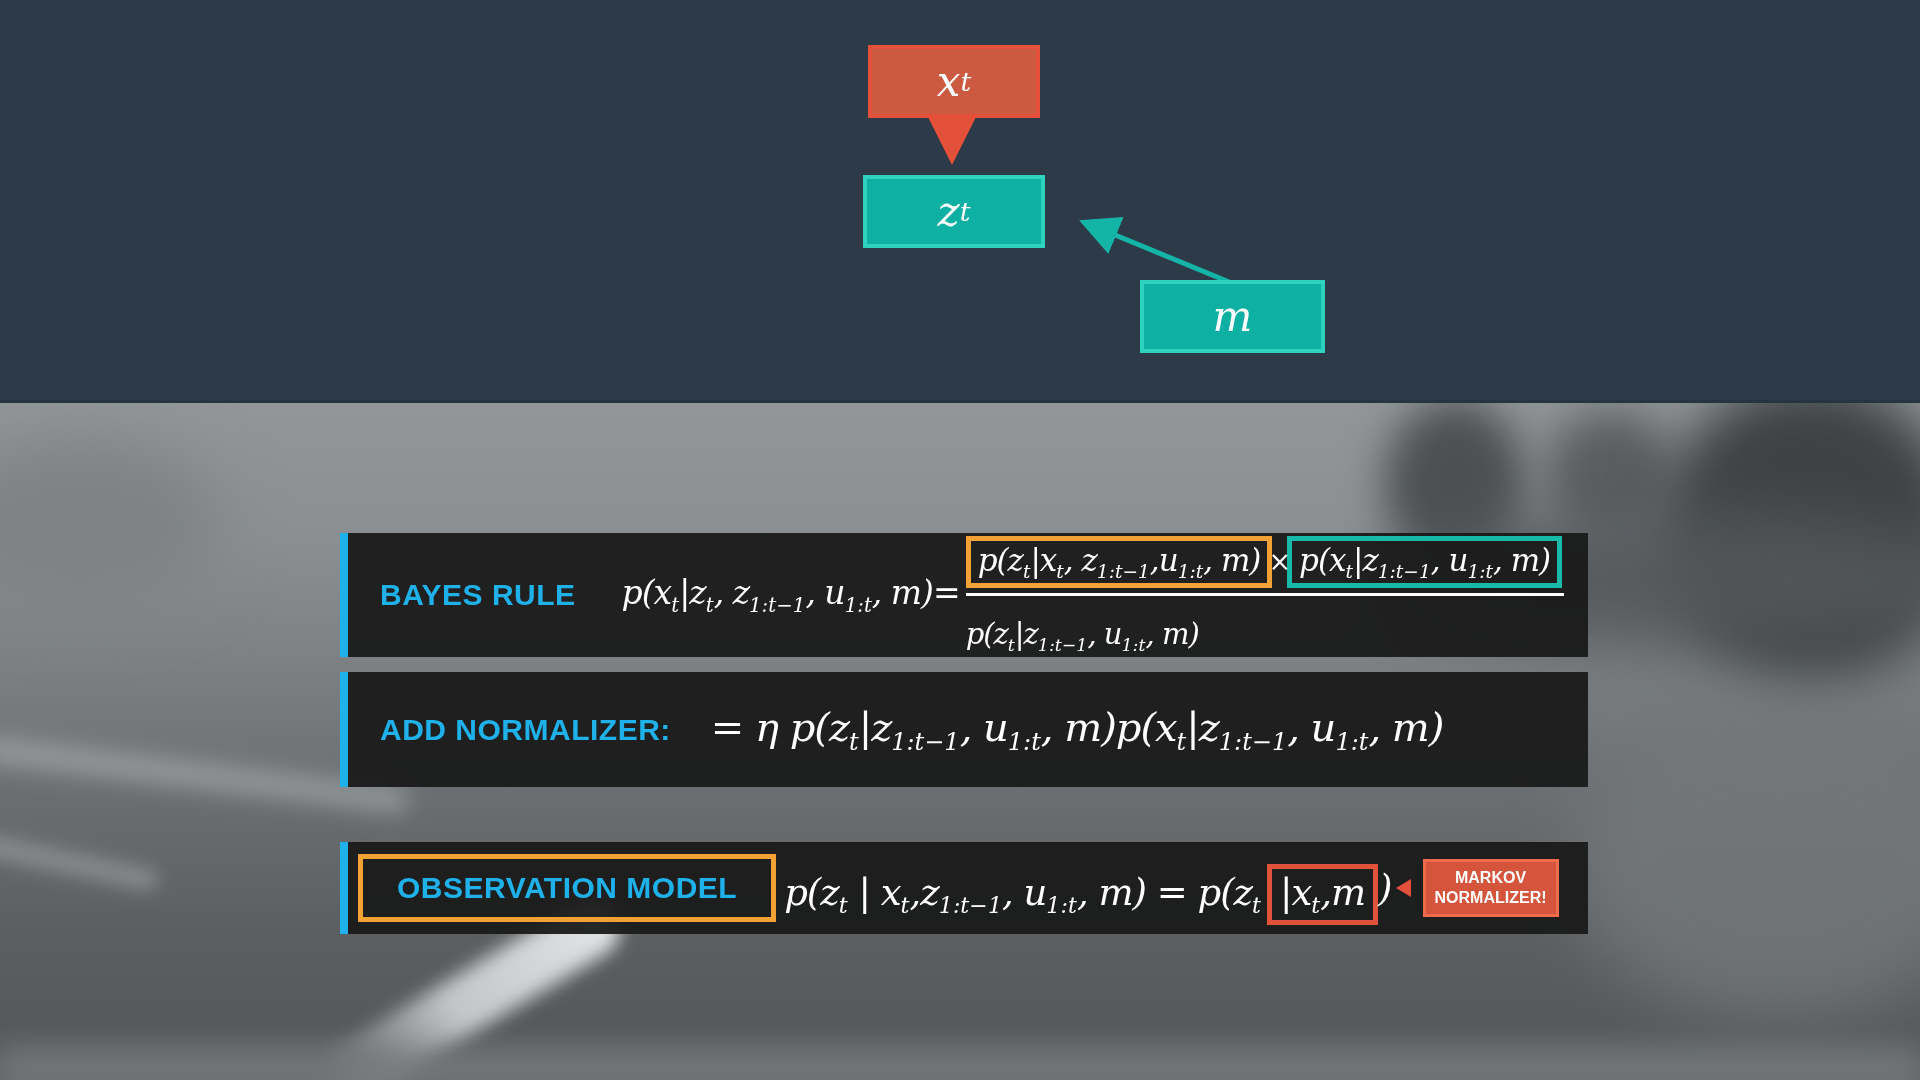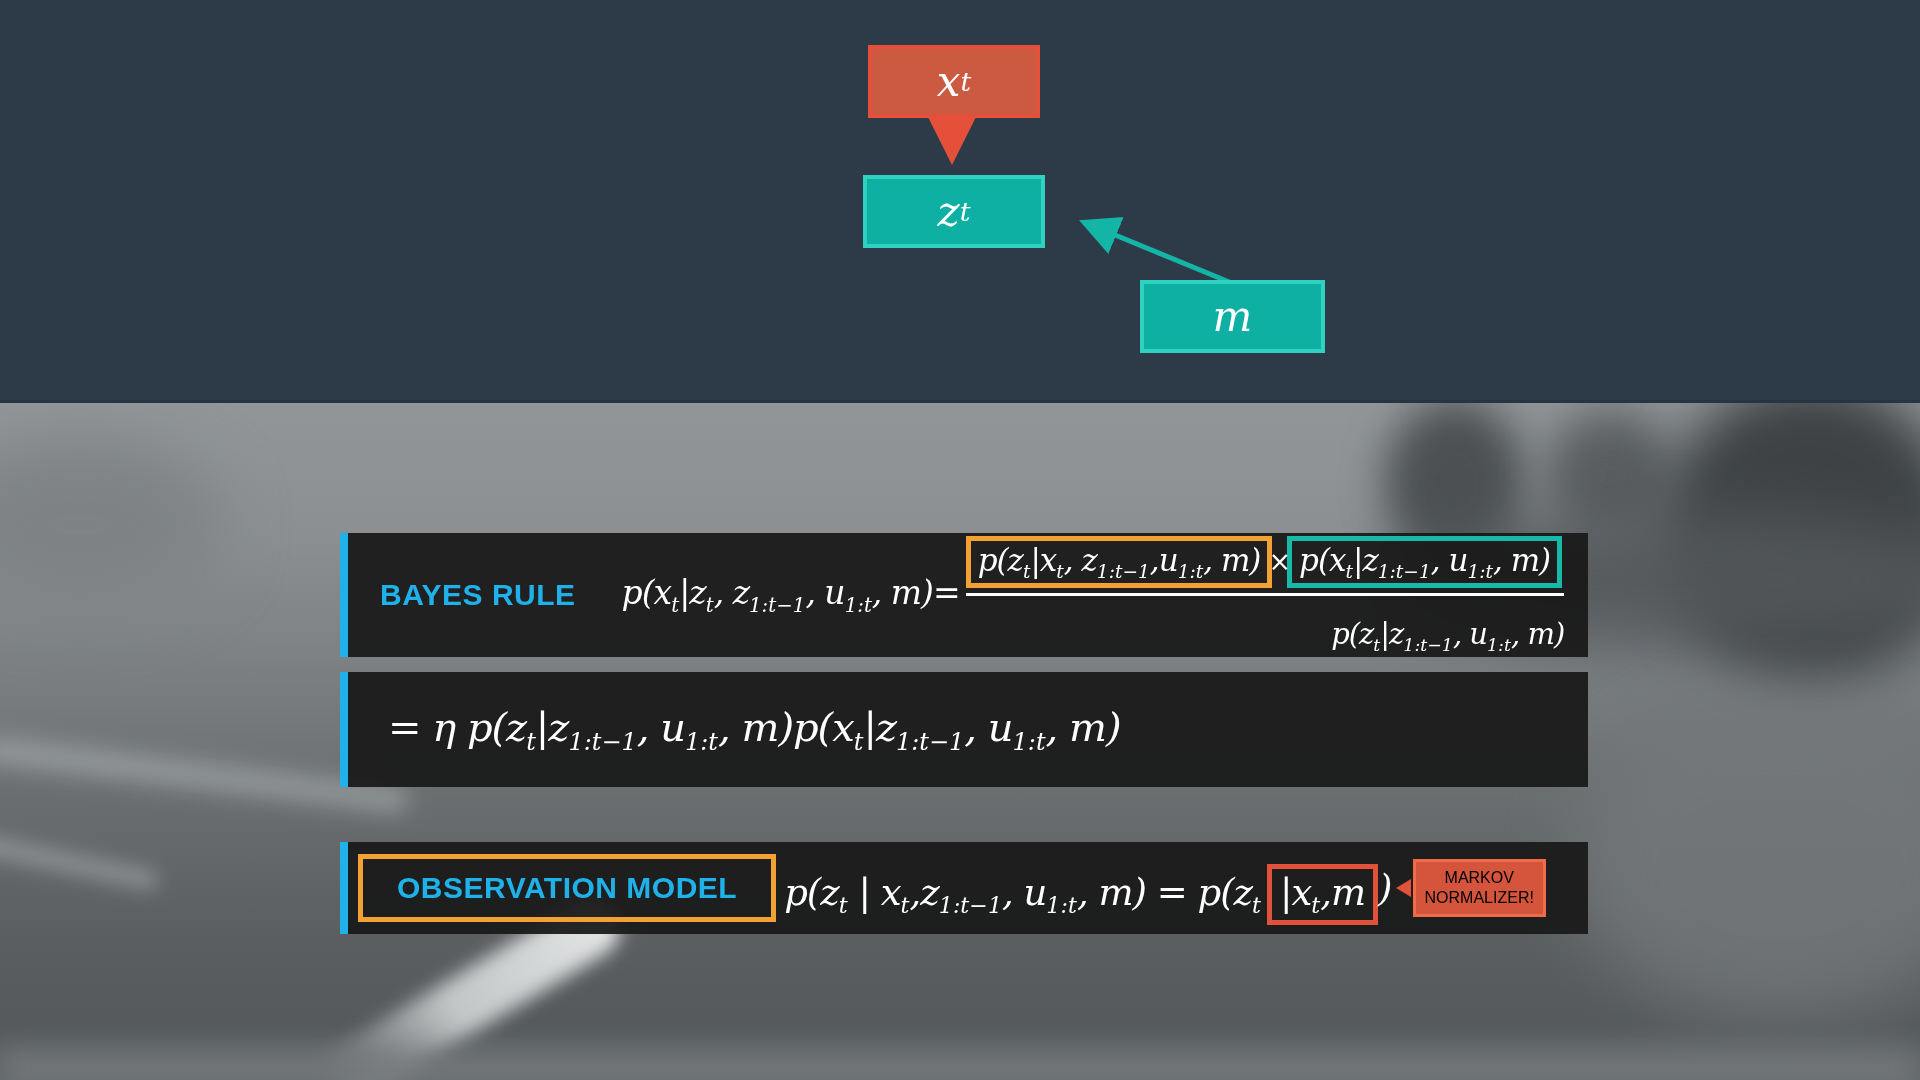--- a/index.html
+++ b/index.html
@@ -47,41 +47,41 @@
        align-items:center;color:#fff;z-index:5;}
   #bar-bayes{top:533px;height:124px;}
   #bar-normalizer{top:672px;height:115px;}
   #bar-observation{top:842px;height:92px;}
   .bar-label{color:#1fb1e9;font-weight:bold;font-size:30px;letter-spacing:.5px;white-space:nowrap;}
   .math{font-family:"DejaVu Serif",serif;font-style:italic;white-space:nowrap;letter-spacing:-1px;}
   .math sub{font-size:60%;letter-spacing:0;}
 
   #bar-bayes .bar-label{margin-left:32px;}
   .lhs-math{font-size:33px;margin-left:46px;}
-  .frac{display:flex;flex-direction:column;align-items:flex-end;margin-left:6px;gap:16px;}
+  .frac{display:flex;flex-direction:column;align-items:flex-start;margin-left:6px;gap:16px;}
   .frac-top{display:flex;align-items:center;border-bottom:3px solid #fff;padding:0 2px 5px 0;}
   .frac-bottom{font-size:29px;padding-top:5px;}
   .hl-box{box-sizing:border-box;padding:1px 7px;}
   .box-orange{border:5px solid #f2a134;}
   .box-teal{border:5px solid #17b9a9;}
   .num-math{font-size:31px;}
   .times{font-size:27px;font-family:"DejaVu Serif",serif;margin:0 -4px;z-index:1;}
 
   #bar-normalizer .bar-label{margin-left:32px;}
   .norm-math{font-size:40px;margin-left:40px;}
 
   .obs-label-box{border:5px solid #f2a134;margin-left:10px;padding:12px 34px;}
   .obs-math{font-size:37px;margin-left:8px;margin-top:13px;}
   .box-red{border:5px solid #e2523b;padding:2px 8px;margin-left:4px;}
   .close-paren{font-size:37px;}
   .arrow-left-icon{width:0;height:0;border-top:9px solid transparent;
       border-bottom:9px solid transparent;border-right:15px solid #e2523b;margin-left:4px;}
-  .badge{background:#d4543c;border:3px solid #ef6b4a;color:#000000;font-weight:normal;
+  .badge{background:#d4543c;border:3px solid #ef6b4a;color:#ffffff;font-weight:bold;
          font-size:16px;line-height:1.25;text-align:center;padding:6px 9px;
-         margin-left:2px;white-space:nowrap;}
+         margin-left:12px;white-space:nowrap;}
   .badge span{display:block;}
 </style>
 </head>
 <body>
 
 <div class="stage">
 
   <div class="top-band">
     <svg class="arrows-svg" width="1920" height="400">
       <defs>
@@ -120,20 +120,21 @@
       <div class="frac-top">
         <span class="hl-box box-orange math num-math">p(z<sub>t</sub>|x<sub>t</sub>, z<sub>1:t−1</sub>,u<sub>1:t</sub>, m)</span>
         <span class="times">×</span>
         <span class="hl-box box-teal math num-math">p(x<sub>t</sub>|z<sub>1:t−1</sub>, u<sub>1:t</sub>, m)</span>
       </div>
       <div class="math frac-bottom">p(z<sub>t</sub>|z<sub>1:t−1</sub>, u<sub>1:t</sub>, m)</div>
     </div>
   </div>
 
   <div class="bar" id="bar-normalizer">
+    <div class="bar-label">ADD NORMALIZER:</div>
     <div class="math norm-math">= η p(z<sub>t</sub>|z<sub>1:t−1</sub>, u<sub>1:t</sub>, m)p(x<sub>t</sub>|z<sub>1:t−1</sub>, u<sub>1:t</sub>, m)</div>
   </div>
 
   <div class="bar" id="bar-observation">
     <div class="obs-label-box">
       <div class="bar-label">OBSERVATION MODEL</div>
     </div>
     <div class="math obs-math">p(z<sub>t</sub> | x<sub>t</sub>,z<sub>1:t−1</sub>, u<sub>1:t</sub>, m) = p(z<sub>t</sub></div>
     <div class="math obs-math box-red" style="margin-left:6px;">|x<sub>t</sub>,m</div>
     <div class="math close-paren">)</div>

